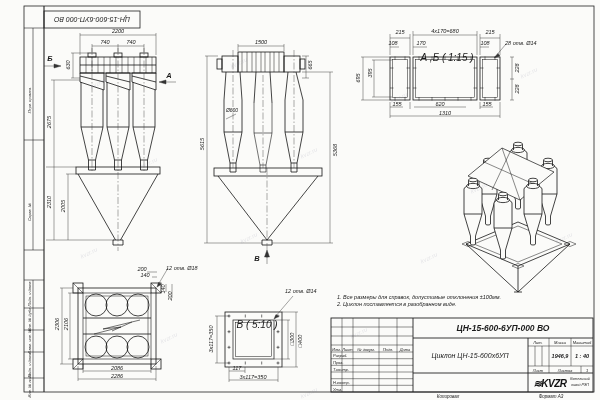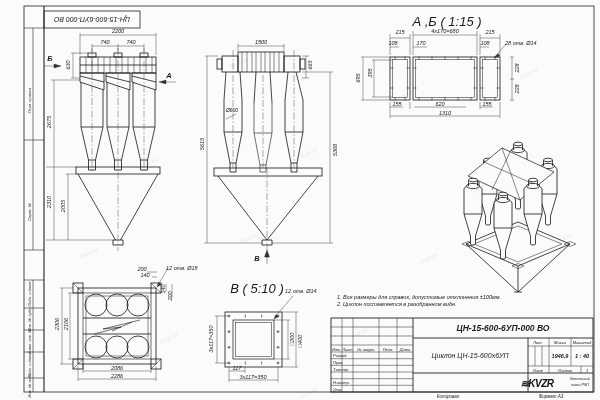--- a/index.html
+++ b/index.html
@@ -4,21 +4,21 @@
 <style>
   html,body{margin:0;padding:0;background:#e8e8e6;}
   #page{position:relative;width:600px;height:400px;background:#fbfbf9;overflow:hidden;
         font-family:"Liberation Sans",sans-serif;}
   svg{position:absolute;left:0;top:0;}
   .dl{position:absolute;transform:translate(-50%,-50%);font:italic 5.5px "Liberation Sans",sans-serif;
       color:#1a1a1a;white-space:nowrap;z-index:5;}
   .rot{transform:translate(-50%,-50%) rotate(-90deg);}
   .rot180{transform:translate(-50%,-50%) rotate(180deg);}
   .left{transform:none;}
-  .vt{font-size:13px;}
+  .vt{font-size:10px;margin-top:36px;}
   .letter{font-size:7.5px;font-weight:bold;}
   .f5{font-size:5px;}
   .ml{font-size:4px;color:#2a2a2a;}
   .tbt{position:absolute;transform:translate(-50%,-50%);font:italic 4px "Liberation Sans",sans-serif;
        color:#1a1a1a;white-space:nowrap;z-index:5;}
   .tbl{transform:translateY(-50%);}
   .docnum{font-size:8.5px;font-weight:bold;}
   .tname{font-size:7px;}
   .tval{font-size:5.5px;font-weight:bold;}
   .logo{font-size:10px;font-weight:bold;letter-spacing:-0.5px;color:#111;}
@@ -374,19 +374,19 @@
   <div class="tbt" style="left:336.5px;top:348.5px">Изм.</div>
   <div class="tbt" style="left:347.5px;top:348.5px">Лист</div>
   <div class="tbt" style="left:366px;top:348.5px">№ докум.</div>
   <div class="tbt" style="left:388px;top:348.5px">Подп.</div>
   <div class="tbt" style="left:405px;top:348.5px">Дата</div>
   <div class="tbt tbl" style="left:333px;top:355.3px">Разраб.</div>
   <div class="tbt tbl" style="left:333px;top:362px">Пров.</div>
   <div class="tbt tbl" style="left:333px;top:368.7px">Т.контр.</div>
   <div class="tbt tbl" style="left:333px;top:382px">Н.контр.</div>
   <div class="tbt tbl" style="left:333px;top:388.7px">Утв.</div>
-  <div class="tbt logo" style="left:537px;top:382.5px"><span>≋</span><span>KVZR</span></div>
+  <div class="tbt logo" style="left:550px;top:382.5px"><span>≋</span><span>KVZR</span></div>
   <div class="tbt lsub" style="left:580px;top:379px">Котельный</div>
   <div class="tbt lsub" style="left:580px;top:385px">завод РЭП</div>
   <div class="tbt" style="left:448px;top:395.5px;font-size:4.5px">Копировал</div>
   <div class="tbt" style="left:551px;top:395.5px;font-size:4.5px">Формат А3</div>
 
 </div>
 
 </body></html>

